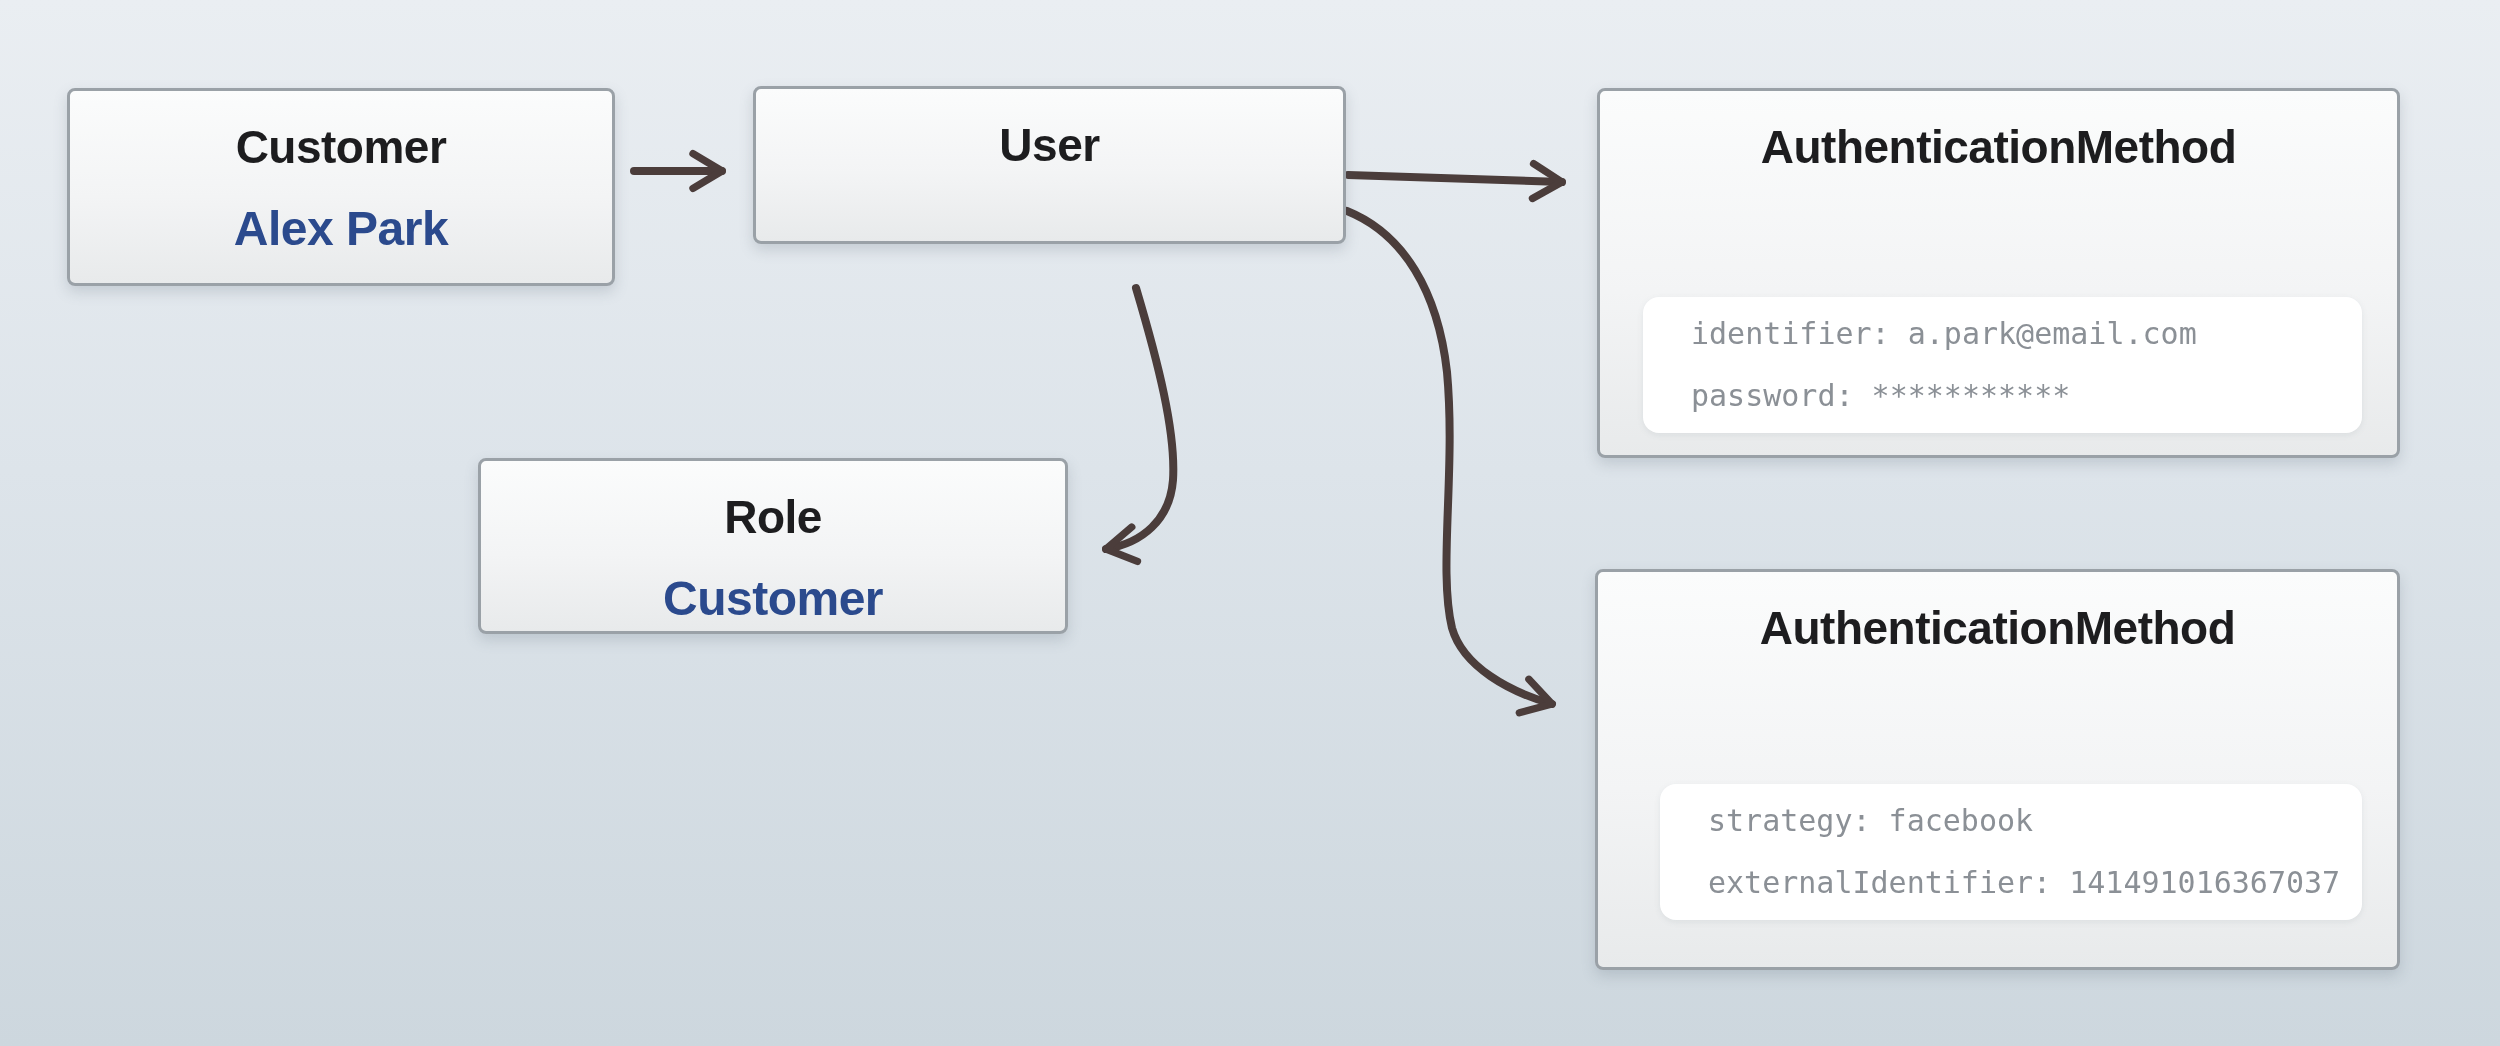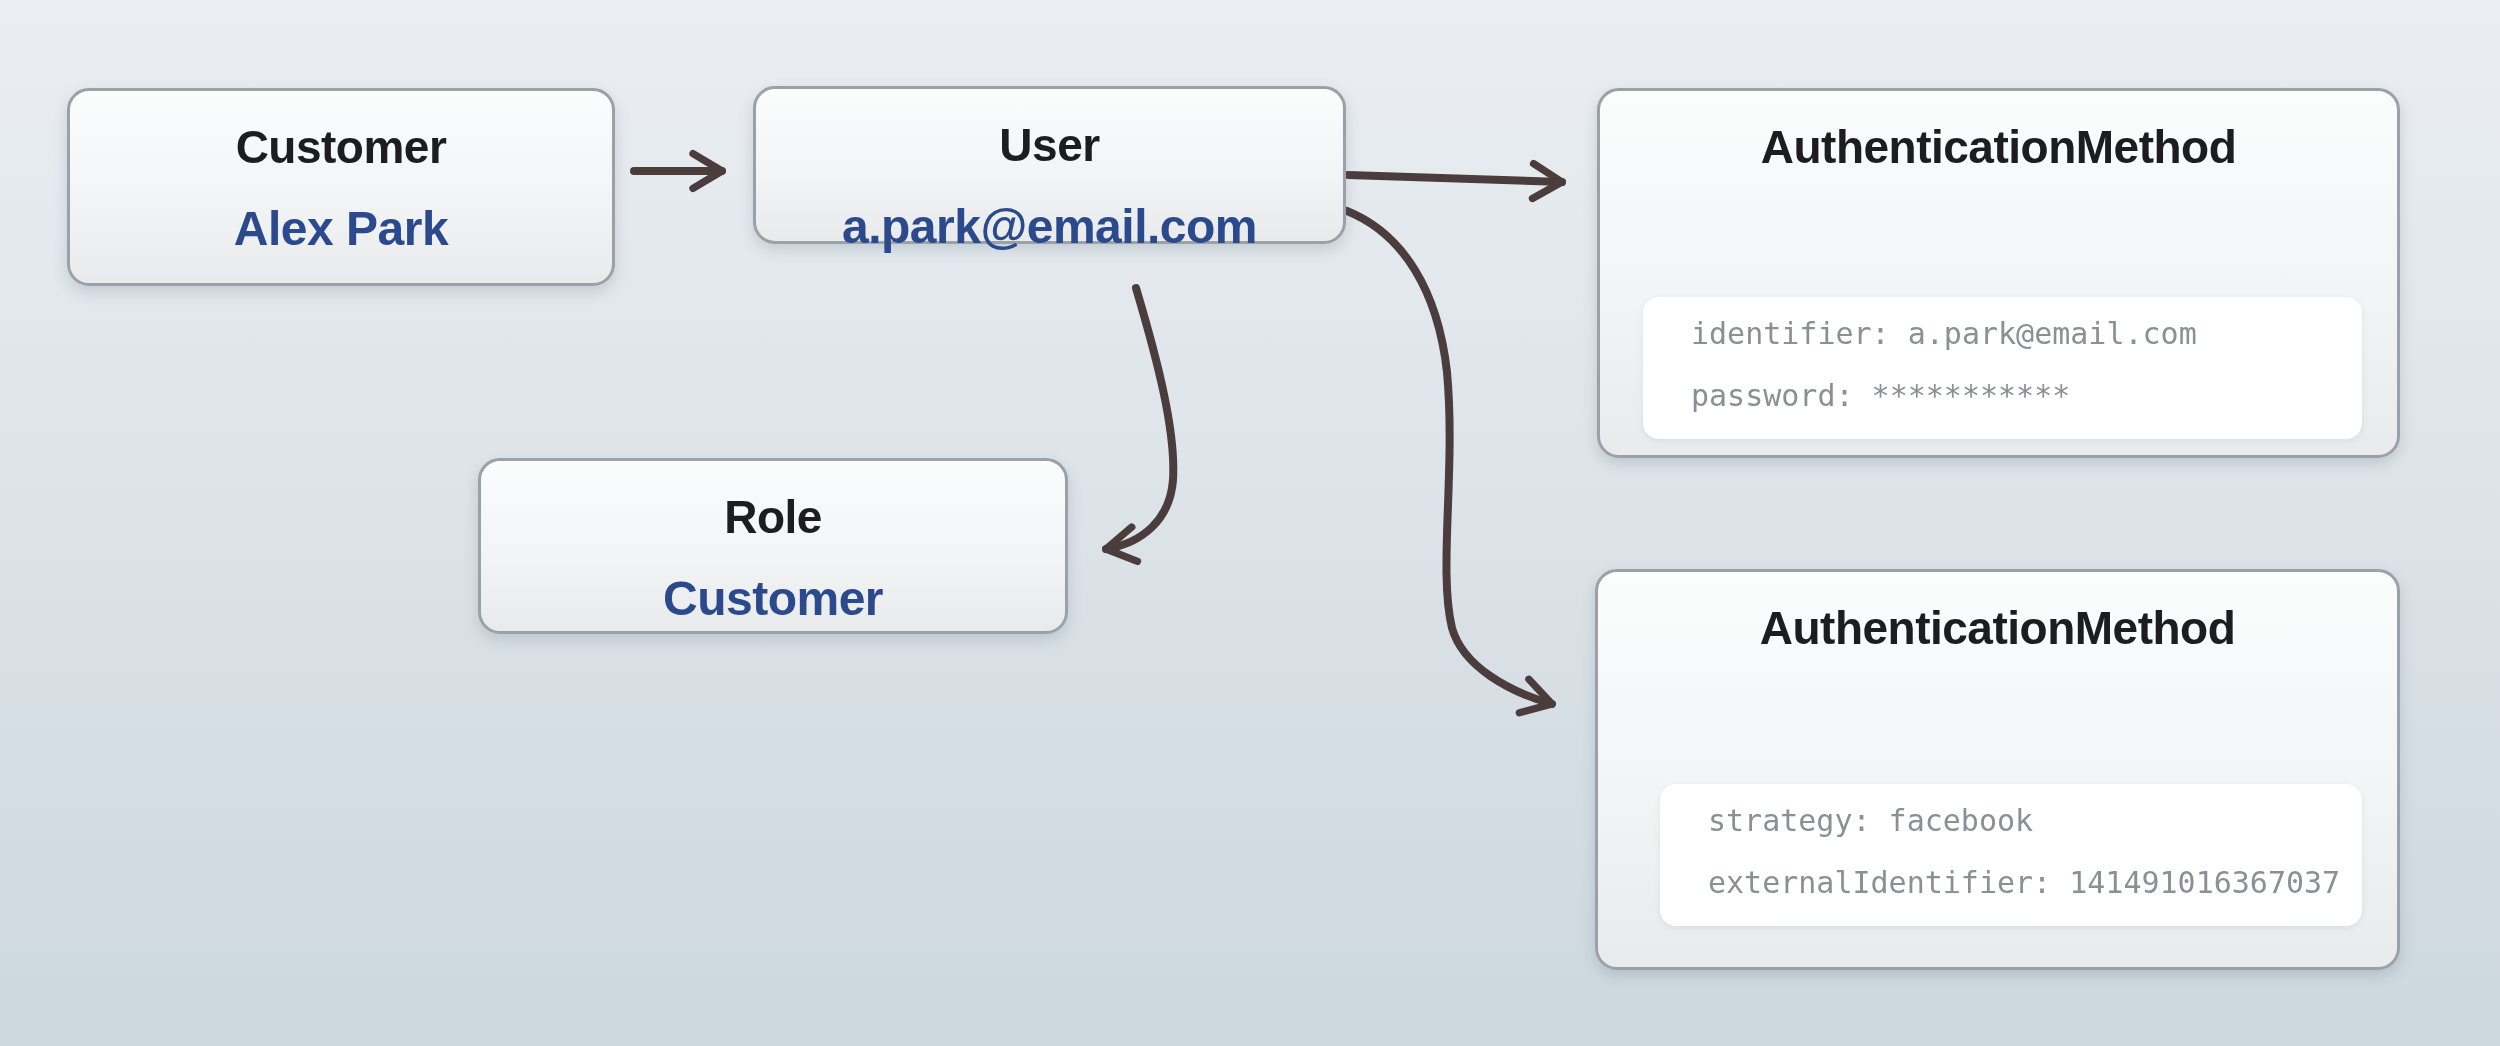--- a/index.html
+++ b/index.html
@@ -10,21 +10,21 @@
       var(--background-top, #eaeef2) 0%,
       #dde4ea 45%,
       var(--background-bottom, #cdd7de) 100%);
     font-family: "Liberation Sans", sans-serif;
   }
 
   .node {
     position: absolute;
     box-sizing: border-box;
     border: 3.5px solid var(--box-border, #9aa1a7);
-    border-radius: 22px;
+    border-radius: 8px;
     background: linear-gradient(180deg, #fbfcfc 0%, #f3f4f5 55%, #e8eaeb 100%);
     box-shadow: 0 6px 14px rgba(90,105,120,0.22);
     display: flex;
     flex-direction: column;
     align-items: center;
     padding-top: 26px;
     gap: 20px;
   }
   .node-title {
     font-size: 46px; line-height: 60px; font-weight: bold;
@@ -36,21 +36,21 @@
     font-size: 48px; line-height: 64px; font-weight: bold;
     color: var(--value, #2b4a8d);
     letter-spacing: -0.5px;
     white-space: nowrap;
   }
   .attrs {
     position: absolute;
     left: 43px; right: 35px; top: 206px;
     background: #ffffff;
     border-radius: 16px;
-    padding: 6px 20px 12px 48px;
+    padding: 6px 20px 6px 48px;
     box-shadow: 0 2px 6px rgba(90,105,120,0.10);
   }
   .node.external .attrs { top: 212px; margin-left: 19px; }
   .attr-line {
     font-family: "DejaVu Sans Mono", monospace;
     font-size: 30px; line-height: 62px;
     color: var(--attr-text, #8b9096);
     white-space: pre;
   }
 
@@ -80,21 +80,20 @@
   <path class="edge" d="M 1347 211 C 1404 234, 1438 292, 1447 372 C 1456 470, 1438 570, 1452 628 C 1463 667, 1510 692, 1552 704" marker-end="url(#chev)"></path>
 </svg>
 
 <div class="node" style="left:67px; top:88px; width:548px; height:198px;">
   <div class="node-title">Customer</div>
   <div class="node-value">Alex Park</div>
 </div>
 
 <div class="node" style="left:753px; top:86px; width:593px; height:158px;">
   <div class="node-title">User</div>
-  <div class="node-value">a.park@email.com</div>
 </div>
 
 <div class="node" style="left:478px; top:458px; width:590px; height:176px;">
   <div class="node-title">Role</div>
   <div class="node-value">Customer</div>
 </div>
 
 <div class="node auth" style="left:1597px; top:88px; width:803px; height:370px;">
   <div class="node-title">AuthenticationMethod</div>
   <div class="attrs">

